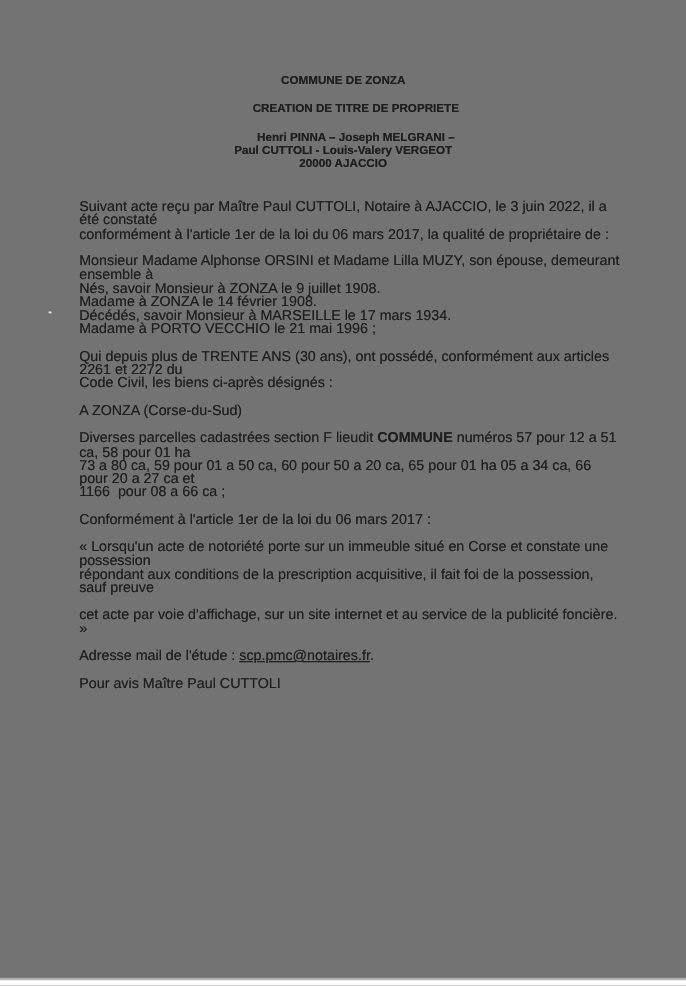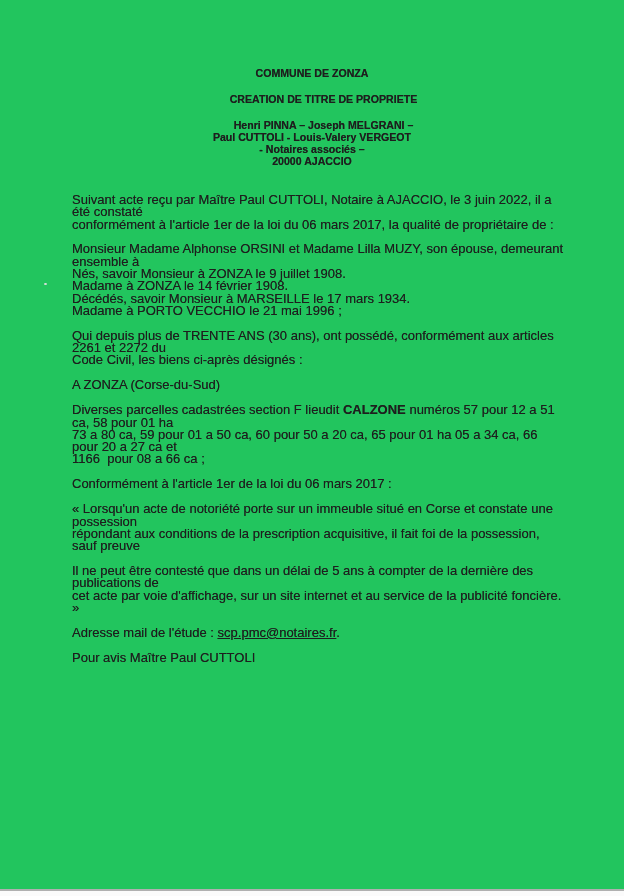--- a/index.html
+++ b/index.html
@@ -49,28 +49,27 @@
   .page-bottom-edge .edge-line { height: 2px; }
   .below-edge {
     position: absolute;
     left: 0; right: 0; top: 891px; bottom: 0;
     background: #fbfbfb;
   }
 </style>
 </head>
 <body style="color: rgb(30, 30, 30);">
 
-<div class="page" style="background: #22c55e;">
+<div class="page" style="background: #737373;">
 
   <div class="doc-header">
     <div class="h-line">COMMUNE DE ZONZA</div>
     <div class="h-line group-gap">CREATION DE TITRE DE PROPRIETE</div>
     <div class="h-line group-gap">Henri PINNA – Joseph MELGRANI –</div>
     <div class="h-line">Paul CUTTOLI - Louis-Valery VERGEOT</div>
-    <div class="h-line">- Notaires associés –</div>
     <div class="h-line">20000 AJACCIO</div>
   </div>
 
   <div class="doc-body">
 
     <div class="para">
       <div class="line">Suivant acte reçu par Maître Paul CUTTOLI, Notaire à AJACCIO, le 3 juin 2022, il a été constaté</div>
       <div class="line">conformément à l'article 1er de la loi du 06 mars 2017, la qualité de propriétaire de :</div>
     </div>
 
@@ -85,36 +84,35 @@
     <div class="para">
       <div class="line">Qui depuis plus de TRENTE ANS (30 ans), ont possédé, conformément aux articles 2261 et 2272 du</div>
       <div class="line">Code Civil, les biens ci-après désignés :</div>
     </div>
 
     <div class="para">
       <div class="line">A ZONZA (Corse-du-Sud)</div>
     </div>
 
     <div class="para">
-      <div class="line"><span>Diverses parcelles cadastrées section F lieudit </span><span class="bold">CALZONE</span><span> numéros 57 pour 12 a 51 ca, 58 pour 01 ha</span></div>
+      <div class="line"><span>Diverses parcelles cadastrées section F lieudit </span><span class="bold">COMMUNE</span><span> numéros 57 pour 12 a 51 ca, 58 pour 01 ha</span></div>
       <div class="line">73 a 80 ca, 59 pour 01 a 50 ca, 60 pour 50 a 20 ca, 65 pour 01 ha 05 a 34 ca, 66 pour 20 a 27 ca et</div>
       <div class="line">1166  pour 08 a 66 ca ;</div>
     </div>
 
     <div class="para">
       <div class="line">Conformément à l'article 1er de la loi du 06 mars 2017 :</div>
     </div>
 
     <div class="para">
       <div class="line">« Lorsqu'un acte de notoriété porte sur un immeuble situé en Corse et constate une possession</div>
       <div class="line">répondant aux conditions de la prescription acquisitive, il fait foi de la possession, sauf preuve</div>
     </div>
 
     <div class="para">
-      <div class="line">Il ne peut être contesté que dans un délai de 5 ans à compter de la dernière des publications de</div>
       <div class="line">cet acte par voie d'affichage, sur un site internet et au service de la publicité foncière. »</div>
     </div>
 
     <div class="para">
       <div class="line"><span>Adresse mail de l'étude : </span><span class="email">scp.pmc@notaires.fr</span><span>.</span></div>
     </div>
 
     <div class="para">
       <div class="line">Pour avis Maître Paul CUTTOLI</div>
     </div>

